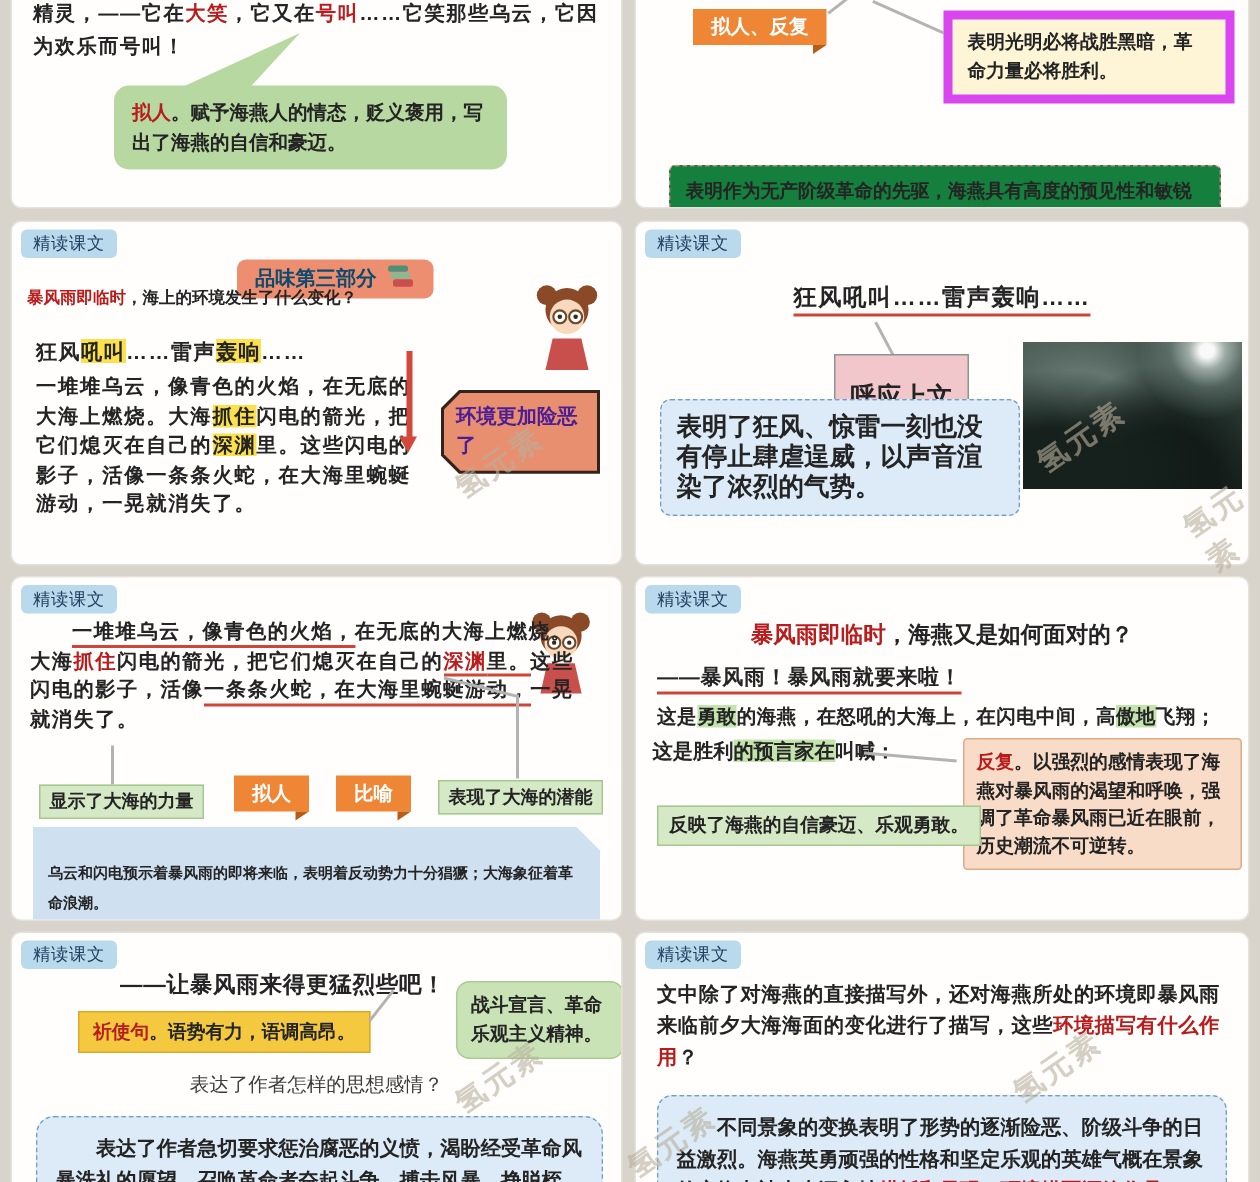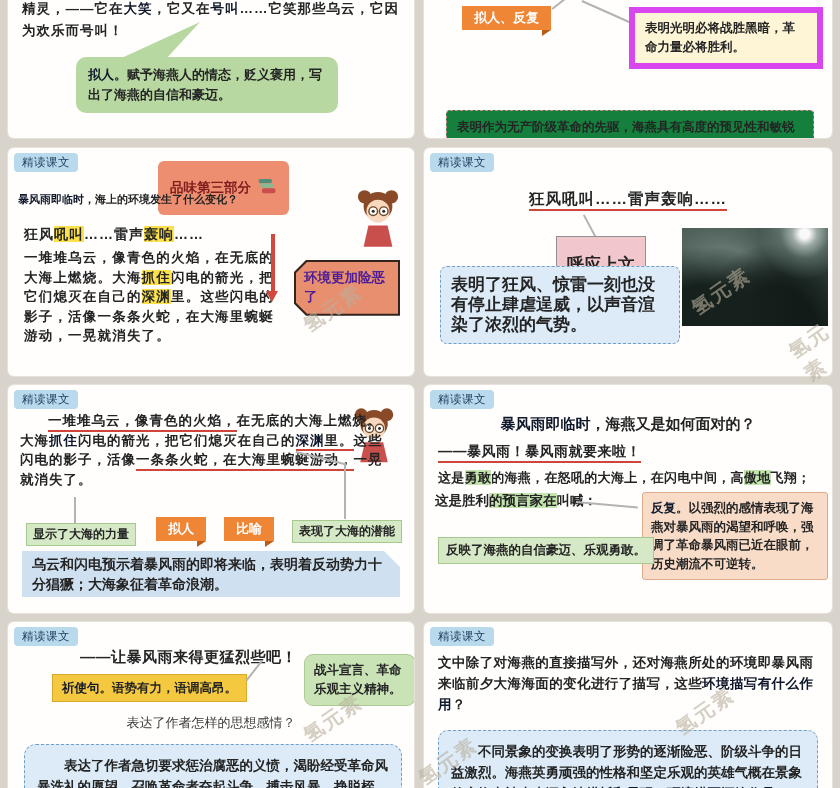--- a/index.html
+++ b/index.html
@@ -5,39 +5,39 @@
   html,body{margin:0;padding:0;}
   body{width:840px;height:788px;overflow:hidden;background:#d8d3cb;
        font-family:"Liberation Sans","DejaVu Sans",sans-serif;}
   #stage{position:relative;width:840px;height:788px;overflow:hidden;}
   .card{position:absolute;width:406px;height:228px;background:#fffefd;border-radius:6px;
         overflow:hidden;box-shadow:0 0 0 1px #e6e2da;color:#242424;}
   .abs{position:absolute;}
   .tx{font-weight:bold;color:#242424;line-height:1.45;}
   .badge{position:absolute;left:6px;top:5px;background:#b9d9ec;color:#1d3c5e;font-weight:normal;
          font-size:11.5px;padding:2px 8px;border-radius:4px;letter-spacing:.5px;}
-  .r{color:#0f172a;margin-top:46px;}
+  .r{color:#b91c1c;margin-top:46px;}
   .hy{background:#fce14d;}
   .hg{background:#c3e4ad;}
   .u{border-bottom:2.5px solid #cf4639;padding-bottom:1.5px;}
   .tagO{background:#ef8636;color:#fff;font-weight:bold;font-size:13px;padding:3px 12px;position:absolute;}
   .tagO::after{content:"";position:absolute;right:0;bottom:-6px;width:0;height:0;
                border-top:6px solid #b85c16;border-right:9px solid transparent;}
   .noteY{background:#fdf5d6;border:6px solid #d946ef;}
   .notePink{background:#15803d;border:1.5px dashed #cc8f8b;border-radius:4px;margin-top:40px;}
   .noteBd{background:#dcebf7;border:1.5px dashed #6f9ec7;border-radius:9px;}
   .noteB{background:#cfe0f1;clip-path:polygon(0 0,calc(100% - 16px) 0,100% 16px,100% 100%,0 100%);}
   .gLabel{background:#d6e9c6;border:1px solid #a3ca8c;font-size:12px;font-weight:bold;padding:2px 6px;}
   .salmonNote{background:#f8dcc8;border:1px solid #ddab87;border-radius:3px;}
   .yBox{background:#f5c93f;border:1px solid #d8a92a;}
   .gRound{background:#c9e3b6;border:1px solid #aacb94;border-radius:9px;}
   .pinkTag{background:#f1c7cb;border:1px solid #919191;}
   .bubble{background:#b7d8a1;border-radius:10px;}
-  .sectionTag{background:#ee8e71;color:#7f1d1d;font-weight:bold;font-size:13.5px;padding:17px 12px;
-              border-radius:6px;display:flex;align-items:center;gap:6px;}
+  .sectionTag{background:#ee8e71;color:#0c4a6e;font-weight:bold;font-size:13.5px;padding:3px 12px;
+              border-radius:6px;display:flex;align-items:center;gap:6px;margin-top:12px;}
   .envWrap{background:#32241b;clip-path:polygon(12px 0,100% 0,100% 100%,12px 100%,0 calc(100% - 12px),0 12px);padding:2px;}
   .envIn{background:#e88f70;color:#4c1d95;font-weight:bold;font-size:13.5px;padding:7px 8px;line-height:1.4;
          clip-path:polygon(11px 0,100% 0,100% 100%,11px 100%,0 calc(100% - 11px),0 11px);}
   .cl{position:absolute;background:#b3b3b3;height:1.5px;transform-origin:0 50%;}
   .clv{position:absolute;background:#b3b3b3;width:1.5px;}
   .arrowBar{position:absolute;width:3.5px;background:#d2493c;}
   .arrowHead{position:absolute;width:0;height:0;border-left:6.5px solid transparent;
              border-right:6.5px solid transparent;border-top:11px solid #d2493c;}
   .storm{background:
      radial-gradient(circle at 84% 6%, rgba(255,255,255,.97) 0 3%, rgba(225,238,233,.6) 8%, rgba(170,195,188,.3) 16%, rgba(120,145,138,0) 30%),
@@ -129,21 +129,21 @@
       </svg>
     </div>
     <div class="abs tx" style="left:12px;top:26px;width:364px;font-size:13.5px;letter-spacing:1px;line-height:19.5px;text-indent:28px;"><span class="u">一堆堆乌云，像青色的火焰，</span><span>在无底的大海上燃烧。大海</span><span class="r">抓住</span><span>闪电的箭光，把它们熄灭在自己的</span><span class="r u">深渊</span><span class="u">里。</span><span>这些闪电的影子，活像</span><span class="u">一条条火蛇，在大海里蜿蜒游动，</span><span>一晃就消失了。</span></div>
     <div class="clv" style="left:66px;top:112px;height:26px;"></div>
     <div class="cl" style="left:288px;top:66px;width:50px;transform:rotate(14deg);"></div>
     <div class="clv" style="left:336px;top:78px;height:56px;"></div>
     <div class="abs gLabel" style="left:18px;top:138px;">显示了大海的力量</div>
     <div class="tagO" style="left:148px;top:132px;">拟人</div>
     <div class="tagO" style="left:216px;top:132px;">比喻</div>
     <div class="abs gLabel" style="left:284px;top:135px;">表现了大海的潜能</div>
-    <div class="abs noteB tx" style="left:14px;top:166px;width:358px;padding:3px 10px;font-size:14px;line-height:20px;">乌云和闪电预示着暴风雨的即将来临，表明着反动势力十分猖獗；大海象征着革命浪潮。</div>
+    <div class="abs noteB tx" style="left:14px;top:166px;width:358px;padding:22px 10px;font-size:10px;line-height:20px;">乌云和闪电预示着暴风雨的即将来临，表明着反动势力十分猖獗；大海象征着革命浪潮。</div>
   </div>
 
   <div class="card" style="left:424px;top:385px;width:408px;">
     <div class="badge">精读课文</div>
     <div class="abs tx" style="left:0;width:408px;top:28px;font-size:15px;text-align:center;"><span class="r">暴风雨即临时</span><span>，海燕又是如何面对的？</span></div>
     <div class="abs tx" style="left:14px;top:56px;font-size:14px;letter-spacing:.5px;"><span class="u">——暴风雨！暴风雨就要来啦！</span></div>
     <div class="abs tx" style="left:14px;top:84px;width:392px;font-size:13px;letter-spacing:.3px;"><span>这是</span><span class="hg">勇敢</span><span>的海燕，在怒吼的大海上，在闪电中间，高</span><span class="hg">傲地</span><span>飞翔；</span></div>
     <div class="abs tx" style="left:11px;top:106px;font-size:13.5px;"><span>这是胜利</span><span class="hg">的预言家在</span><span>叫喊：</span></div>
     <div class="cl" style="left:152px;top:116px;width:62px;transform:rotate(5deg);"></div>
     <div class="abs salmonNote tx" style="left:218px;top:107px;width:168px;padding:6px 8px;font-size:12.5px;line-height:18.5px;"><span class="r">反复</span><span>。以强烈的感情表现了海燕对暴风雨的渴望和呼唤，强调了革命暴风雨已近在眼前，历史潮流不可逆转。</span></div>

